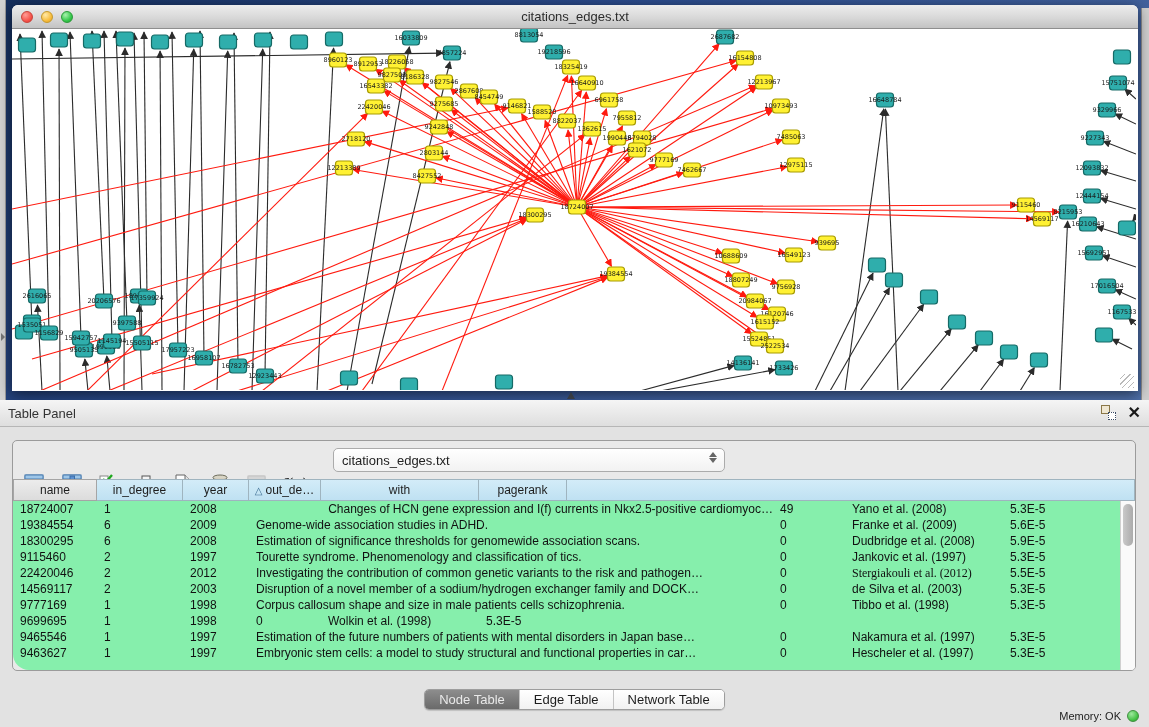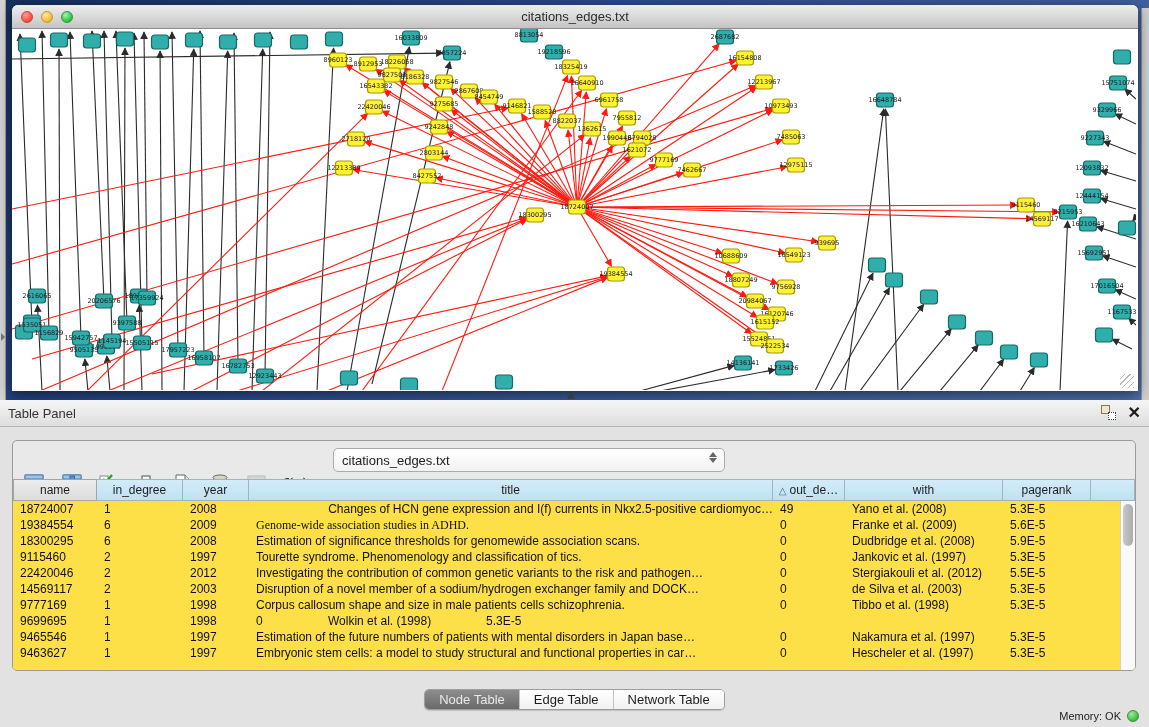--- a/index.html
+++ b/index.html
@@ -50,21 +50,21 @@
   .tbtn { width:24px; height:24px; display:flex; align-items:center; justify-content:center;margin-top:48px; }
   .fx { font-family:"DejaVu Serif", serif; font-style:italic; color:#222; font-size:15px; }
   .net-select { margin-left:14px; width:392px; height:24px; border:1px solid #ababab; border-radius:5px;
     background:linear-gradient(#ffffff,#f2f2f2); display:flex; align-items:center; padding:0 8px; position:relative; }
   .net-select .val { font-size:13px; color:#222; }
   .net-select .stepper { position:absolute; right:7px; top:3px; display:flex; flex-direction:column; gap:1px; }
   .net-select .stepper i { width:0; height:0; border-left:4px solid transparent; border-right:4px solid transparent; display:block; }
   .net-select .stepper .up { border-bottom:5px solid #666; }
   .net-select .stepper .dn { border-top:5px solid #666; }
 
-  .grid { position:absolute; left:0; top:38px; right:0; bottom:0; background:#fde047; }
+  .grid { position:absolute; left:0; top:38px; right:0; bottom:0; background:#86efac;border-radius:16px; }
   .hrow { display:flex; height:22px; }
   .hcell { border:1px solid #9fb4bf; border-left:none; background:linear-gradient(#d3ecf8,#bfe1f2);
     font-size:12px; color:#1d1d1d; text-align:center; line-height:20px; overflow:hidden; white-space:nowrap; }
   .hcell.first { border-left:1px solid #9fb4bf; background:linear-gradient(#ececec,#dcdcdc); border-color:#a5a5a5; }
   .hcell .sort-tri { color:#3f6f94; font-size:10px; margin-right:3px; }
   .hfill { flex:1; background:linear-gradient(#d3ecf8,#bfe1f2); border:1px solid #9fb4bf; border-left:none; }
   .drow { display:flex; height:16px; line-height:16px; }
   .dcell { font-size:12px; color:#111; padding-left:7px; overflow:hidden; white-space:nowrap; text-overflow:ellipsis; }
   .vscroll { position:absolute; right:0; top:22px; bottom:0; width:15px; background:#fafafa; border-left:1px solid #d0d0d0; }
   .vscroll .thumb { position:absolute; left:2px; top:3px; width:10px; height:42px; background:linear-gradient(90deg,#c9c9c9,#ababab); border-radius:6px; }
@@ -723,41 +723,40 @@
                 <i class="dn"></i>
               </span>
           </div>
         </div>
 
         <div class="grid">
           <div class="hrow" id="hrow">
               <div class="hcell first" style="width: 84px;">name</div>
               <div class="hcell" style="width: 86px;">in_degree</div>
               <div class="hcell" style="width: 66px;">year</div>
-              <div class="hcell" style="width: 524px;">title</div>
               <div class="hcell" style="width: 72px;"><span class="sort-tri">△</span>out_de…</div>
               <div class="hcell" style="width: 158px;">with</div>
               <div class="hcell" style="width: 88px;">pagerank</div>
               <div class="hfill"></div>
             </div>
           <div id="rows">
               <div class="drow">
                 <div class="dcell" style="width: 84px;">18724007</div>
                 <div class="dcell" style="width: 86px;">1</div>
                 <div class="dcell" style="width: 66px;">2008</div>
                 <div class="dcell" style="width: 524px; text-align: right;">Changes of HCN gene expression and I(f) currents in Nkx2.5-positive cardiomyoc…</div>
                 <div class="dcell" style="width: 72px;">49</div>
                 <div class="dcell" style="width: 158px;">Yano et al. (2008)</div>
                 <div class="dcell" style="width: 88px;">5.3E-5</div>
               </div>
               <div class="drow">
                 <div class="dcell" style="width: 84px;">19384554</div>
                 <div class="dcell" style="width: 86px;">6</div>
                 <div class="dcell" style="width: 66px;">2009</div>
-                <div class="dcell" style="width: 524px; font-family: Liberation Serif, serif;">Genome-wide association studies in ADHD.</div>
+                <div class="dcell" style="width: 524px;">Genome-wide association studies in ADHD.</div>
                 <div class="dcell" style="width: 72px;">0</div>
                 <div class="dcell" style="width: 158px;">Franke et al. (2009)</div>
                 <div class="dcell" style="width: 88px;">5.6E-5</div>
               </div>
               <div class="drow">
                 <div class="dcell" style="width: 84px;">18300295</div>
                 <div class="dcell" style="width: 86px;">6</div>
                 <div class="dcell" style="width: 66px;">2008</div>
                 <div class="dcell" style="width: 524px;">Estimation of significance thresholds for genomewide association scans.</div>
                 <div class="dcell" style="width: 72px;">0</div>
@@ -772,21 +771,21 @@
                 <div class="dcell" style="width: 72px;">0</div>
                 <div class="dcell" style="width: 158px;">Jankovic et al. (1997)</div>
                 <div class="dcell" style="width: 88px;">5.3E-5</div>
               </div>
               <div class="drow">
                 <div class="dcell" style="width: 84px;">22420046</div>
                 <div class="dcell" style="width: 86px;">2</div>
                 <div class="dcell" style="width: 66px;">2012</div>
                 <div class="dcell" style="width: 524px;">Investigating the contribution of common genetic variants to the risk and pathogen…</div>
                 <div class="dcell" style="width: 72px;">0</div>
-                <div class="dcell" style="width: 158px;">Stergiakouli et al. (2012)</div>
+                <div class="dcell" style="width: 158px; font-family: Liberation Serif, serif;">Stergiakouli et al. (2012)</div>
                 <div class="dcell" style="width: 88px;">5.5E-5</div>
               </div>
               <div class="drow">
                 <div class="dcell" style="width: 84px;">14569117</div>
                 <div class="dcell" style="width: 86px;">2</div>
                 <div class="dcell" style="width: 66px;">2003</div>
                 <div class="dcell" style="width: 524px;">Disruption of a novel member of a sodium/hydrogen exchanger family and DOCK…</div>
                 <div class="dcell" style="width: 72px;">0</div>
                 <div class="dcell" style="width: 158px;">de Silva et al. (2003)</div>
                 <div class="dcell" style="width: 88px;">5.3E-5</div>

